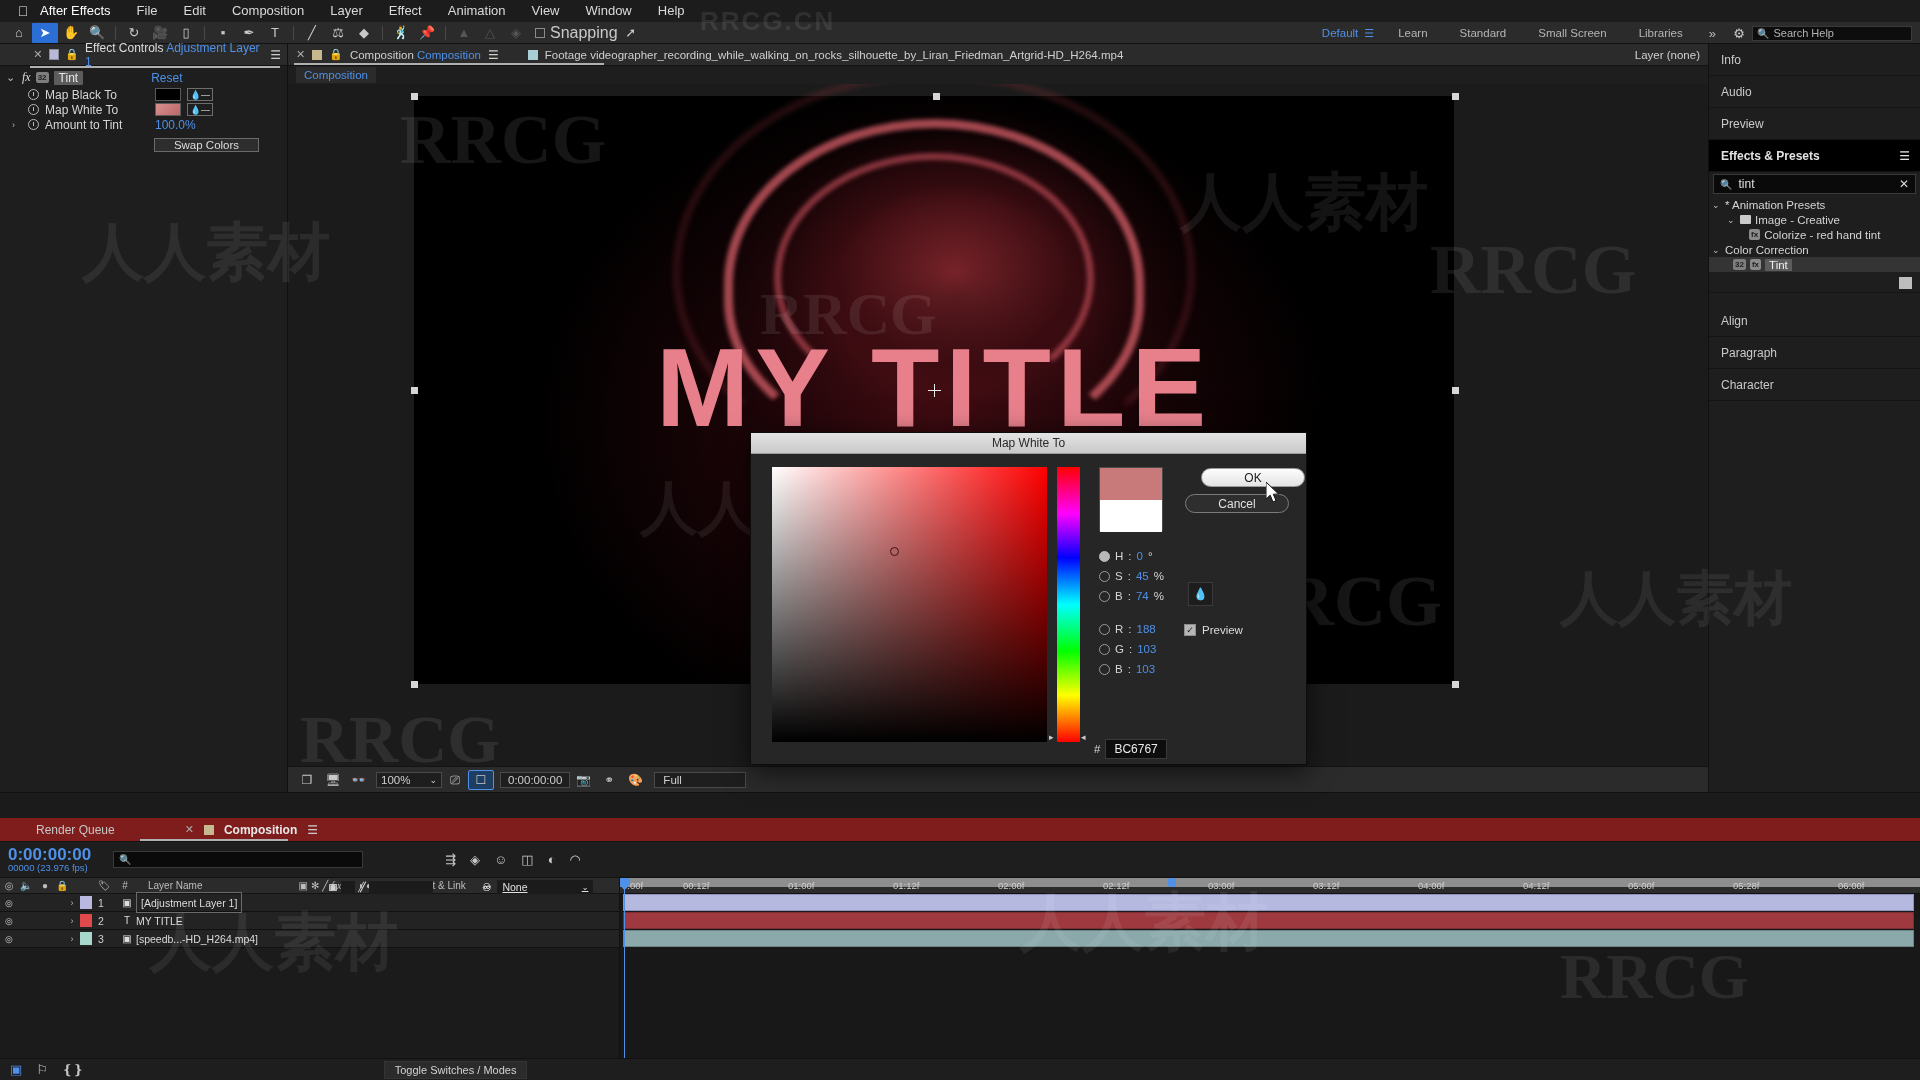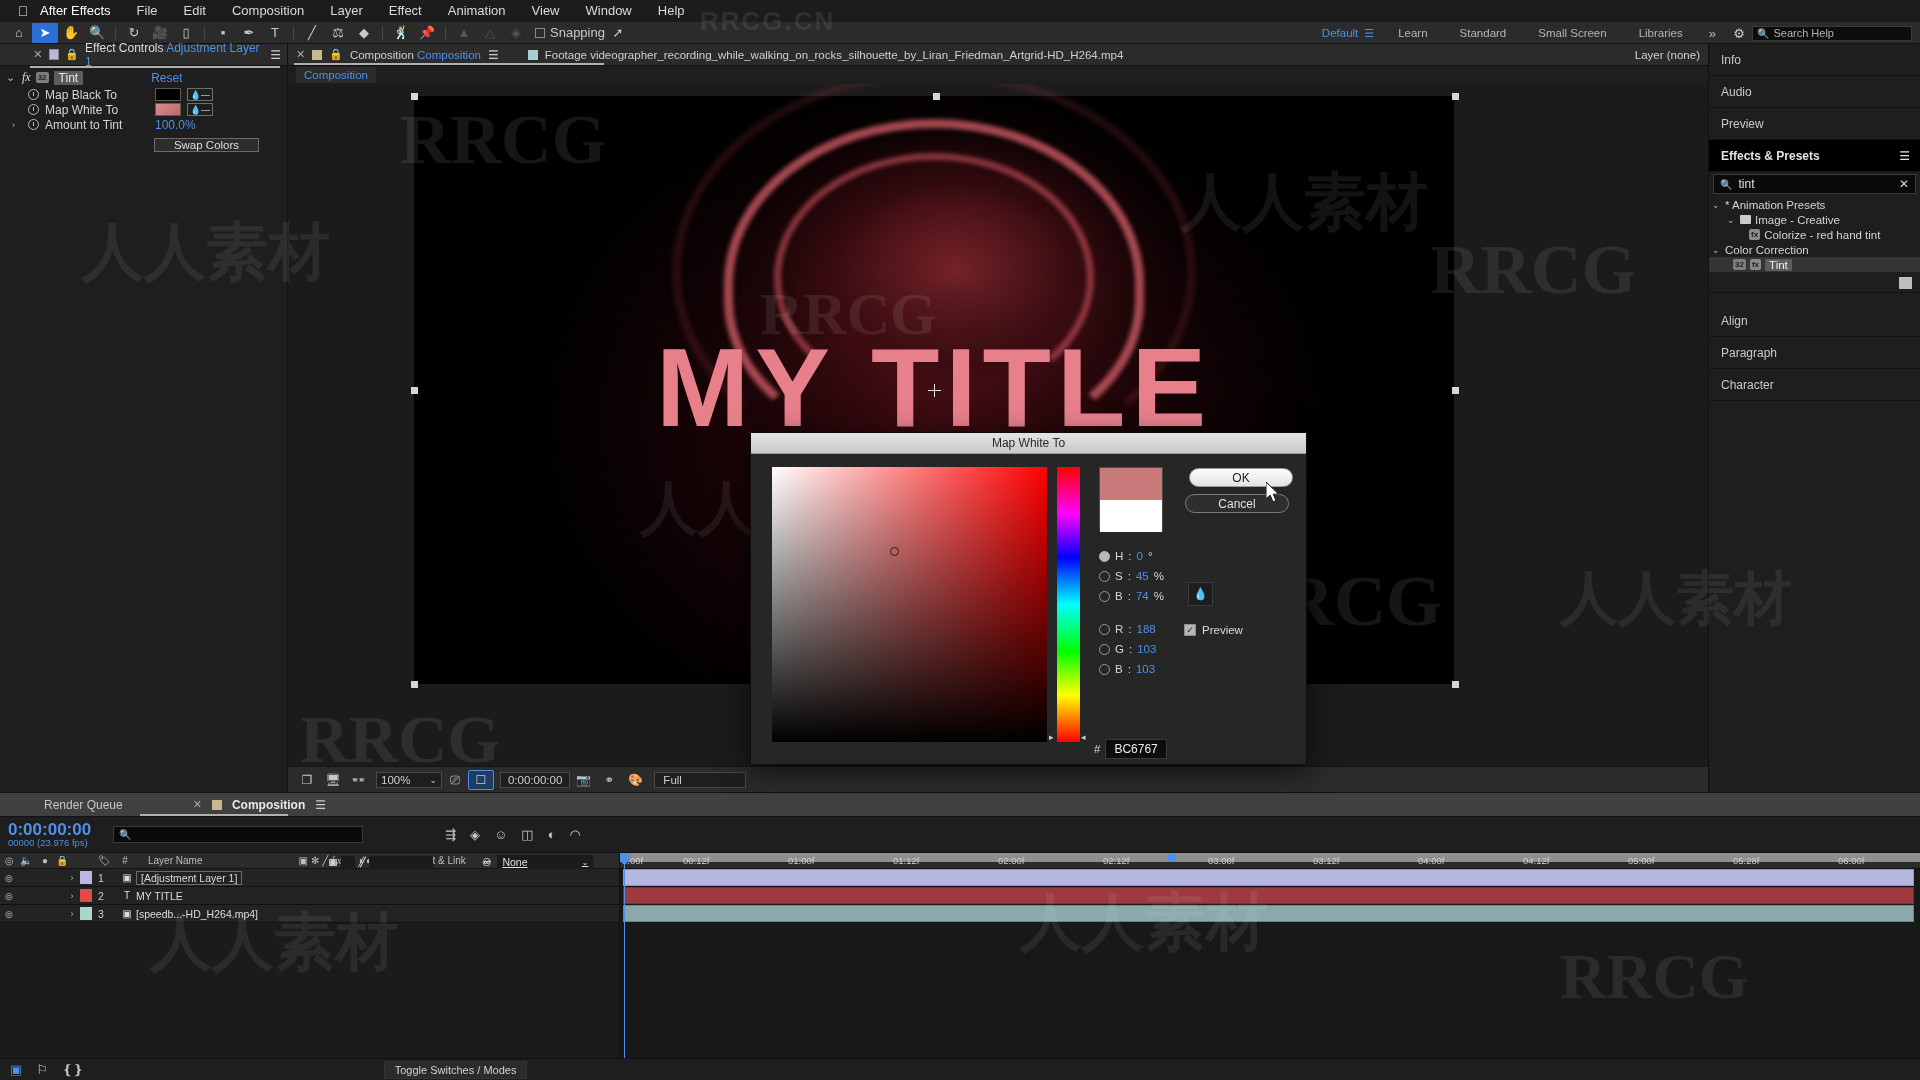--- a/index.html
+++ b/index.html
@@ -14,21 +14,21 @@
   .menubar .item.brand { font-weight:normal; color:#fff; padding-left:4px; }
 
   
   .toolbar { height:22px; background:#2b2b2b; border-bottom:1px solid #121212;
      display:flex; align-items:center; padding:0 6px; gap:0; position:relative; }
   .tool { width:26px; height:20px; display:flex; align-items:center; justify-content:center;
      font-size:13px; color:#c9c9c9; }
   .tool.sel { background:#2b6fd6; color:#fff; border-radius:1px; }
   .tool.dim { color:#565656; }
   .tsep { width:1px; height:14px; background:#484848; margin:0 5px; }
-  .snapchk { display:flex; align-items:center; gap:5px; font-size:13px; color:#c9c9c9; margin-left:6px;}
+  .snapchk { display:flex; align-items:center; gap:5px; font-size:16px; color:#c9c9c9; margin-left:6px;}
   .chkbox { width:10px; height:10px; border:1px solid #8a8a8a; background:#2b2b2b; display:inline-block;}
   .ws { position:absolute; right:0; top:0; height:22px; display:flex; align-items:center; }
   .ws .wsitem { font-size:11.5px; color:#b5b5b5; padding:0 16px; white-space:nowrap;}
   .ws .wsitem.act { color:#4f90e8; padding-right:4px;}
   .ws .hamb { font-size:11px; color:#4f90e8; padding:0 8px 0 2px;}
   .ws .chev { font-size:13px; color:#b9b9b9; padding:0 10px;}
   .searchhelp { width:160px; height:15px; background:#0d0d0d; border:1px solid #3a3a3a;
      display:flex; align-items:center; padding-left:4px; gap:4px; margin-right:8px; }
   .searchhelp span.t{font-size:11px;color:#b3b3b3;}
   .sicon { color:#9fb6d8; font-size:10px; }
@@ -126,22 +126,22 @@
   .folder{width:11px;height:9px;background:#c9c9c9;border-radius:1px;}
   .trow.sel .nm{background:#5c5c5c;color:#efefef;padding:0 4px;}
   .fxb{background:#8a8a8a;color:#1c1c1c;font-size:8px;padding:1px 2px;border-radius:2px;font-weight:bold;}
   .effbottom{height:20px;display:flex;align-items:center;justify-content:flex-end;padding-right:8px;
      border-bottom:1px solid #141414;}
   .newfolder{width:13px;height:12px;background:#bdbdbd;}
 
   
   .timeline{position:absolute;left:0;right:0;bottom:22px;height:266px;background:#1b1b1b;
      border-top:1px solid #111;display:flex;flex-direction:column;}
-  .tlhdr{height:24px;background:#404040;display:flex;align-items:center;gap:10px;padding:0 24px;
-     font-size:12px;color:#cfcfcf;position:relative;border-bottom:1px solid #141414;}
+  .tlhdr{height:24px;background:#7f1d1d;display:flex;align-items:center;gap:10px;padding:0 16px;
+     font-size:12px;color:#cfcfcf;position:relative;border-bottom:1px solid #141414;margin-top:25px;}
   .tlhdr .rq{margin-left:20px;color:#c6c6c6;}
   .tlhdr .tabmk{width:10px;height:10px;background:#c6b98f;}
   .tlhdr .cmp{color:#e8e8e8;font-weight:bold;}
   .tlhdr .ul{position:absolute;left:140px;bottom:0;width:148px;height:2px;background:#b0b0b0;}
   .tlctl{height:36px;background:#1e1e1e;display:flex;align-items:center;padding:0 8px;gap:10px;
      border-bottom:1px solid #111;position:relative;}
   .tc{display:flex;flex-direction:column;line-height:1.05;}
   .tc .big{font-size:17px;color:#4f90e8;font-weight:bold;}
   .tc .sm{font-size:9.5px;color:#4f90e8;}
   .tlsearch{width:250px;height:17px;background:#0a0a0a;border:1px solid #3a3a3a;display:flex;
@@ -152,21 +152,21 @@
   .lnames{width:620px;flex:0 0 620px;position:relative;border-right:1px solid #111;}
   .tracks{flex:1;position:relative;background:#181818;overflow:hidden;}
   .lrow{height:18px;display:flex;align-items:center;font-size:11px;color:#dcdcdc;
      border-bottom:1px solid #111;background:#232323;}
   .lrow .eye{width:18px;text-align:center;font-size:9px;color:#c9c9c9;}
   .lrow .gapc{width:46px;}
   .lrow .twg{width:16px;text-align:center;font-size:9px;color:#b9b9b9;}
   .lrow .sw{width:12px;height:13px;margin-right:6px;}
   .lrow .num{width:20px;font-size:10.5px;color:#cfcfcf;}
   .lrow .tyi{width:18px;text-align:center;font-size:10px;color:#dcdcdc;}
-  .lrow .nmbox{border:1px solid #6a6a6a;padding:0 4px;height:14px;display:flex;align-items:center;font-size:10.5px;}
+  .lrow .nmbox{border:1px solid #6a6a6a;padding:0 4px;height:21px;display:flex;align-items:center;font-size:10.5px;}
   .lrow .nmplain{font-size:10.5px;}
   .switches{position:absolute;left:326px;top:0;height:18px;display:flex;align-items:center;gap:0;}
   .switches .s{width:14px;text-align:center;font-size:9px;color:#d0d0d0;}
   .switches .sq{width:14px;height:13px;background:#1b1b1b;margin:0 1px;}
   .parentl{position:absolute;left:482px;top:0;height:18px;display:flex;align-items:center;gap:6px;font-size:10.5px;}
   .pbox{width:96px;height:14px;background:#1b1b1b;border:0;display:flex;align-items:center;
      justify-content:space-between;padding:0 5px;color:#e0e0e0;font-size:10.5px;text-decoration:underline;}
   .ruler{height:16px;background:#2b2b2b;position:relative;border-bottom:1px solid #111;}
   .tick{position:absolute;top:2px;font-size:9.5px;color:#cfcfcf;}
   .workarea{position:absolute;left:0;top:0;right:0;height:9px;background:#8e8e8e;}
@@ -187,21 +187,21 @@
   .dlgbody{position:relative;height:312px;padding:11px;}
   .sv{position:absolute;left:21px;top:13px;width:275px;height:275px;
      background:linear-gradient(to top, #000, rgba(0,0,0,0)), linear-gradient(to right, #fff, #f00);}
   .svdot{position:absolute;width:9px;height:9px;border:1.5px solid #3a1414;border-radius:50%;}
   .hue{position:absolute;left:306px;top:13px;width:23px;height:275px;
      background:linear-gradient(to bottom,#f00 0%,#f0f 17%,#00f 33%,#0ff 50%,#0f0 67%,#ff0 83%,#f00 100%);}
   .huear{position:absolute;font-size:9px;color:#cfcfcf;}
   .prevsw{position:absolute;left:348px;top:13px;width:64px;height:64px;border:1px solid #4a4a4a;}
   .prevsw .new{height:32px;}
   .prevsw .old{height:32px;background:#fff;}
-  .okbtn{position:absolute;left:438px;top:14px;width:104px;height:19px;border-radius:10px;
+  .okbtn{position:absolute;left:450px;top:14px;width:104px;height:19px;border-radius:10px;
      background:linear-gradient(#fdfdfd,#e3e3e3);border:1px solid #9b9b9b;color:#202020;font-size:12px;
      display:flex;align-items:center;justify-content:center;}
   .cancelbtn{position:absolute;left:434px;top:40px;width:104px;height:19px;border-radius:10px;
      background:#2e2e2e;border:1px solid #7b7b7b;color:#e0e0e0;font-size:12px;
      display:flex;align-items:center;justify-content:center;}
   .fld{position:absolute;display:flex;align-items:center;gap:5px;font-size:11.5px;color:#d6d6d6;}
   .radio{width:11px;height:11px;border:1.4px solid #9a9a9a;border-radius:50%;}
   .radio.on{background:#b8b8b8;border-color:#b8b8b8;}
   .fval{color:#4f90e8;}
   .eyetool{position:absolute;left:437px;top:128px;width:25px;height:24px;background:#1d1d1d;

